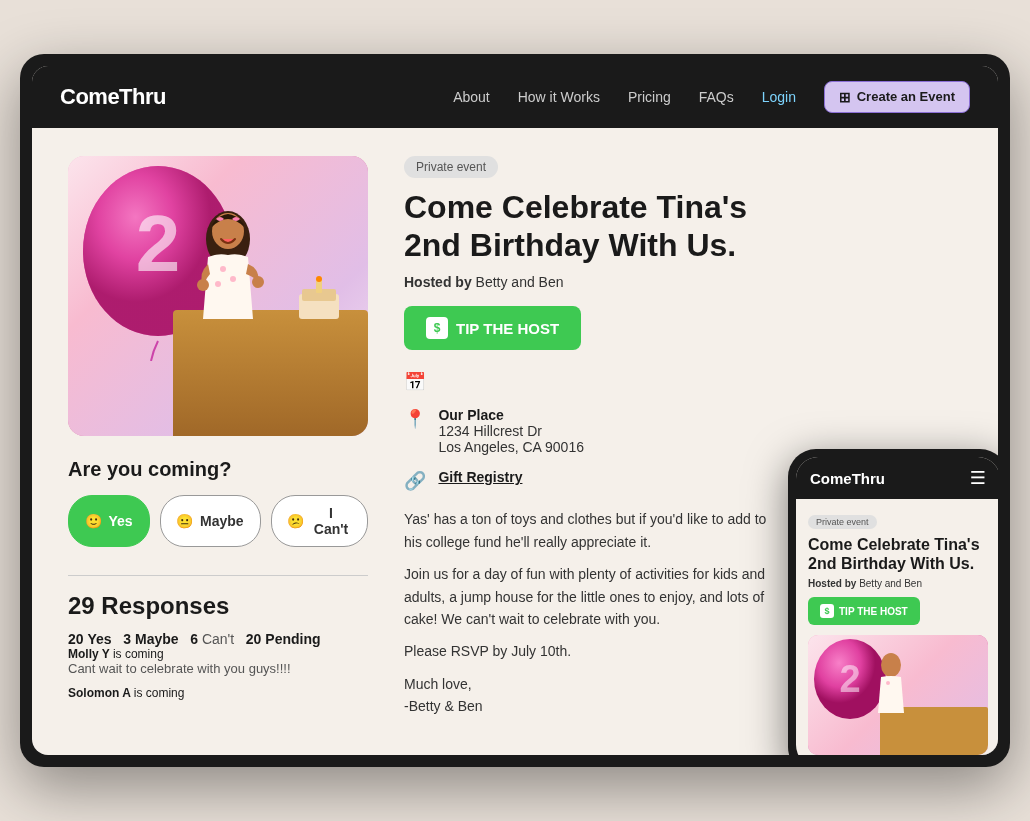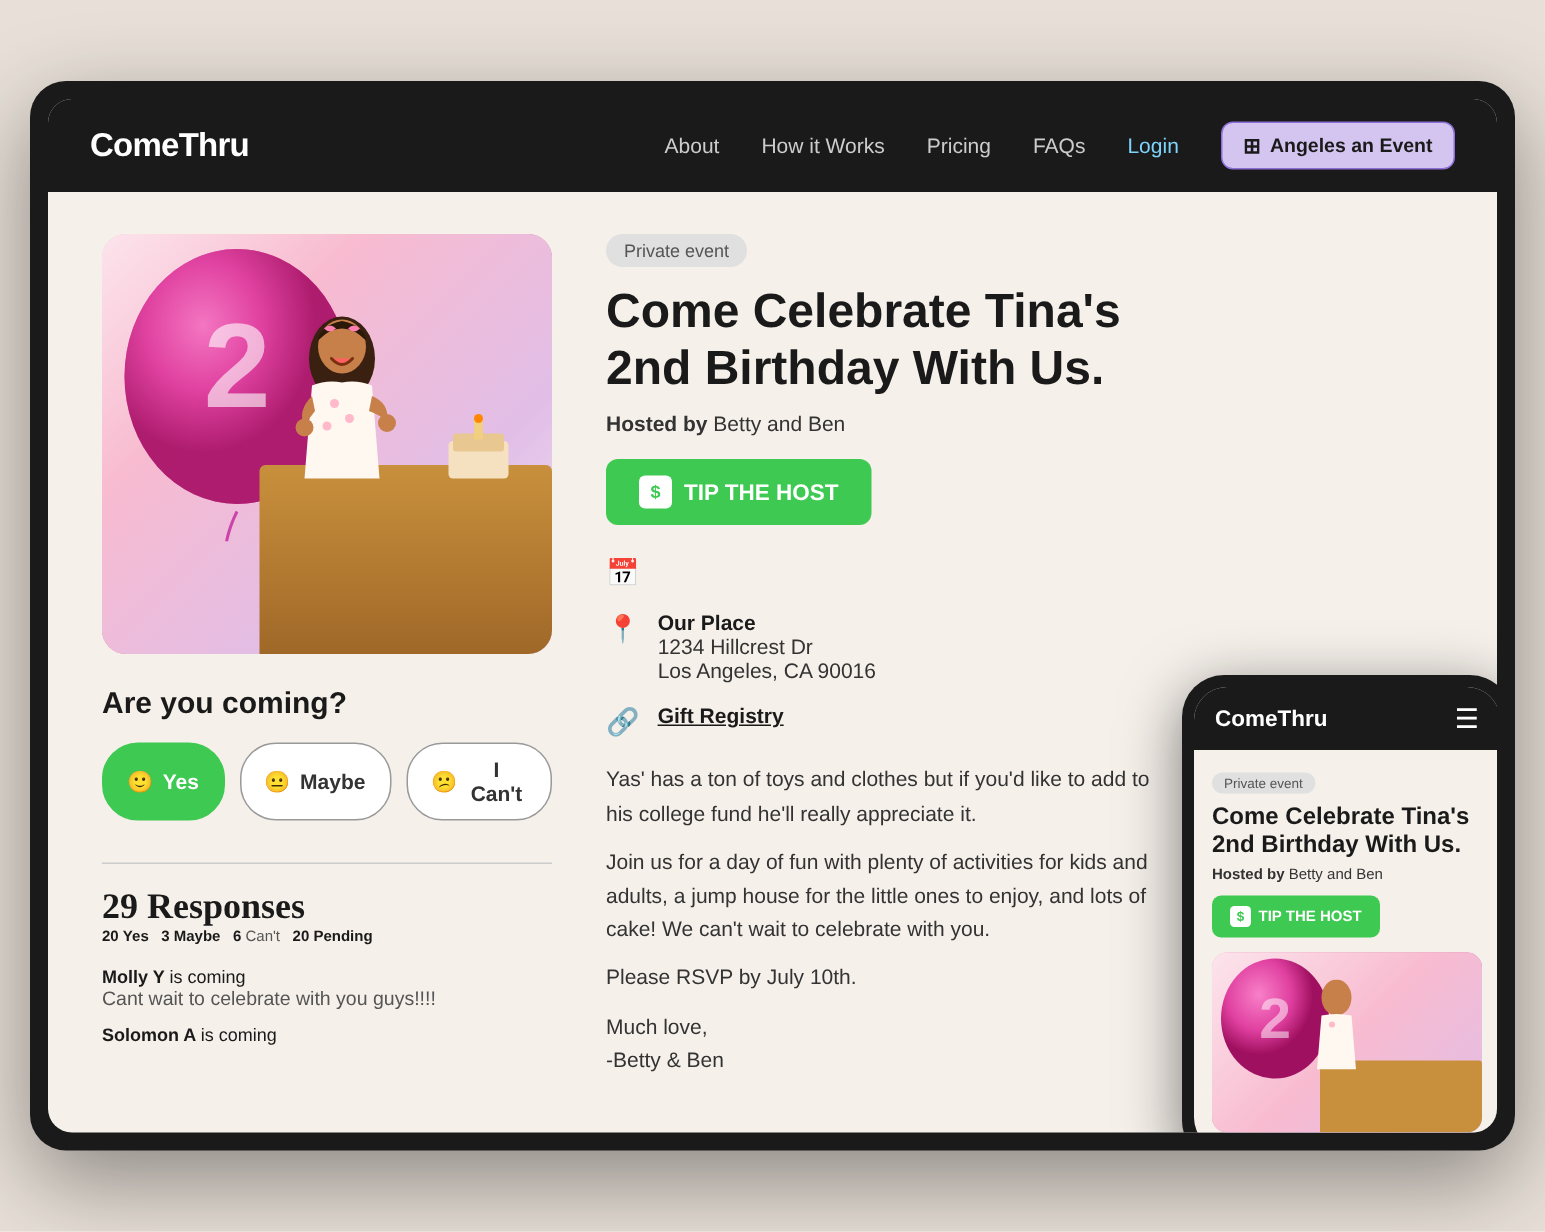--- a/index.html
+++ b/index.html
@@ -145,28 +145,26 @@
 
     .responses-section {
       border-top: 1px solid #ccc;
       padding-top: 16px;
     }
 
     .responses-count {
       font-size: 24px;
       font-weight: 800;
       color: #1a1a1a;
-      margin-bottom: 0;
-      font-family: Liberation Serif, serif;
+      margin-bottom: 11px;
     }
 
     .responses-breakdown {
-      font-size: 10px;
+      font-size: 14px;
       color: #555;
-      margin-bottom: 14px;
     }
 
     .responses-breakdown span {
       font-weight: 700;
       color: #1a1a1a;
     }
 
     .response-item {
       margin-bottom: 10px;
     }
@@ -412,21 +410,21 @@
     <nav class="nav">
       <div class="nav-logo">ComeThru</div>
       <div class="nav-links">
         <a class="nav-link">About</a>
         <a class="nav-link">How it Works</a>
         <a class="nav-link">Pricing</a>
         <a class="nav-link">FAQs</a>
         <span class="nav-login">Login</span>
         <button class="nav-cta">
           <span class="nav-cta-icon">⊞</span>
-          <span>Angeles an Event</span>
+          <span>Create an Event</span>
         </button>
       </div>
     </nav>
 
     <div class="main-content">
 
       <div class="left-panel">
 
         <div class="event-photo">
           <div class="photo-art">

